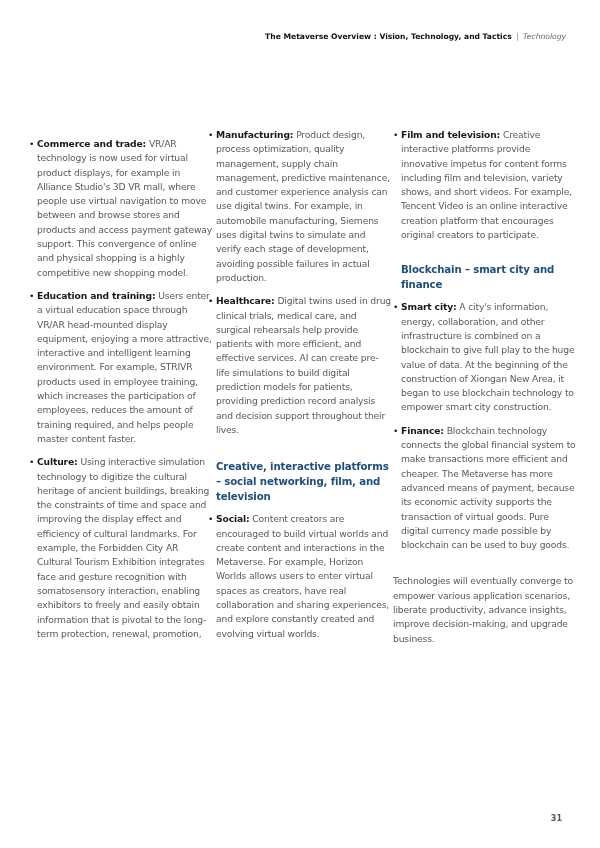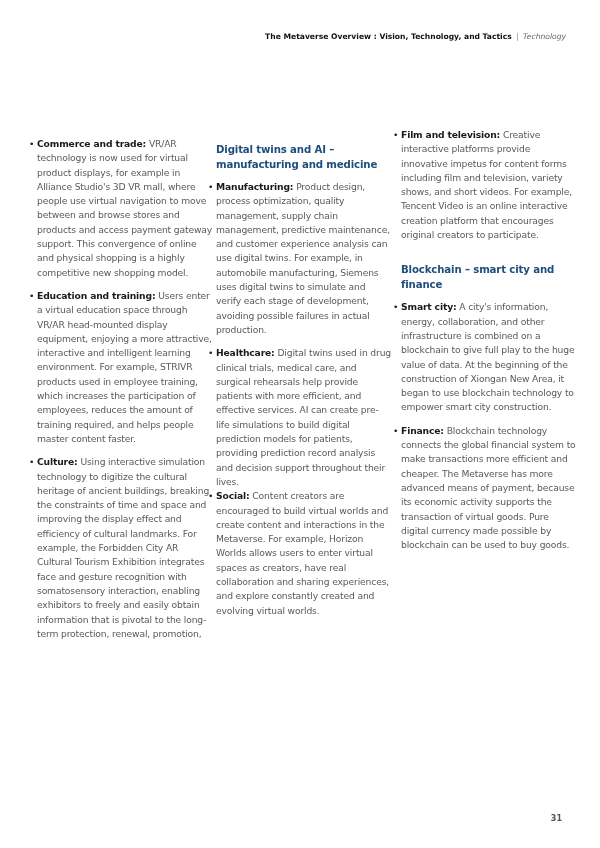--- a/index.html
+++ b/index.html
@@ -30,26 +30,27 @@
   <span class="section">Technology</span>
 </div>
 
 <div class="col c1">
   <div class="bullet"><span class="dot">•</span><b>Commerce and trade:</b><span> VR/AR technology is now used for virtual product displays, for example in Alliance Studio's 3D VR mall, where people use virtual navigation to move between and browse stores and products and access payment gateway support. This convergence of online and physical shopping is a highly competitive new shopping model.</span></div>
   <div class="bullet"><span class="dot">•</span><b>Education and training:</b><span> Users enter a virtual education space through VR/AR head-mounted display equipment, enjoying a more attractive, interactive and intelligent learning environment. For example, STRIVR products used in employee training, which increases the participation of employees, reduces the amount of training required, and helps people master content faster.</span></div>
   <div class="bullet"><span class="dot">•</span><b>Culture:</b><span> Using interactive simulation technology to digitize the cultural heritage of ancient buildings, breaking the constraints of time and space and improving the display effect and efficiency of cultural landmarks. For example, the Forbidden City AR Cultural Tourism Exhibition integrates face and gesture recognition with somatosensory interaction, enabling exhibitors to freely and easily obtain information that is pivotal to the long-term protection, renewal, promotion,</span></div>
 </div>
 
 <div class="col c2">
-  <h3>Digital twins and AI – manufacturing and medicine</h3>
   <div class="bullet" style="margin-top:0"><span class="dot">•</span><b>Manufacturing:</b><span> Product design, process optimization, quality management, supply chain management, predictive maintenance, and customer experience analysis can use digital twins. For example, in automobile manufacturing, Siemens uses digital twins to simulate and verify each stage of development, avoiding possible failures in actual production.</span></div>
   <div class="bullet"><span class="dot">•</span><b>Healthcare:</b><span> Digital twins used in drug clinical trials, medical care, and surgical rehearsals help provide patients with more efficient, and effective services. AI can create pre-life simulations to build digital prediction models for patients, providing prediction record analysis and decision support throughout their lives.</span></div>
+  <h3 style="margin-top:22px">Creative, interactive platforms – social networking, film, and television</h3>
   <div class="bullet" style="margin-top:0"><span class="dot">•</span><b>Social:</b><span> Content creators are encouraged to build virtual worlds and create content and interactions in the Metaverse. For example, Horizon Worlds allows users to enter virtual spaces as creators, have real collaboration and sharing experiences, and explore constantly created and evolving virtual worlds.</span></div>
 </div>
 
 <div class="col c3">
   <div class="bullet" style="margin-top:0"><span class="dot">•</span><b>Film and television:</b><span> Creative interactive platforms provide innovative impetus for content forms including film and television, variety shows, and short videos. For example, Tencent Video is an online interactive creation platform that encourages original creators to participate.</span></div>
   <h3 style="margin-top:20px">Blockchain – smart city and finance</h3>
   <div class="bullet" style="margin-top:0"><span class="dot">•</span><b>Smart city:</b><span> A city's information, energy, collaboration, and other infrastructure is combined on a blockchain to give full play to the huge value of data. At the beginning of the construction of Xiongan New Area, it began to use blockchain technology to empower smart city construction.</span></div>
   <div class="bullet"><span class="dot">•</span><b>Finance:</b><span> Blockchain technology connects the global financial system to make transactions more efficient and cheaper. The Metaverse has more advanced means of payment, because its economic activity supports the transaction of virtual goods. Pure digital currency made possible by blockchain can be used to buy goods.</span></div>
+  <p class="closing" style="margin-left:-8px">Technologies will eventually converge to empower various application scenarios, liberate productivity, advance insights, improve decision-making, and upgrade business.</p>
 </div>
 
 <div class="pagenum">31</div>
 
 </body></html>

